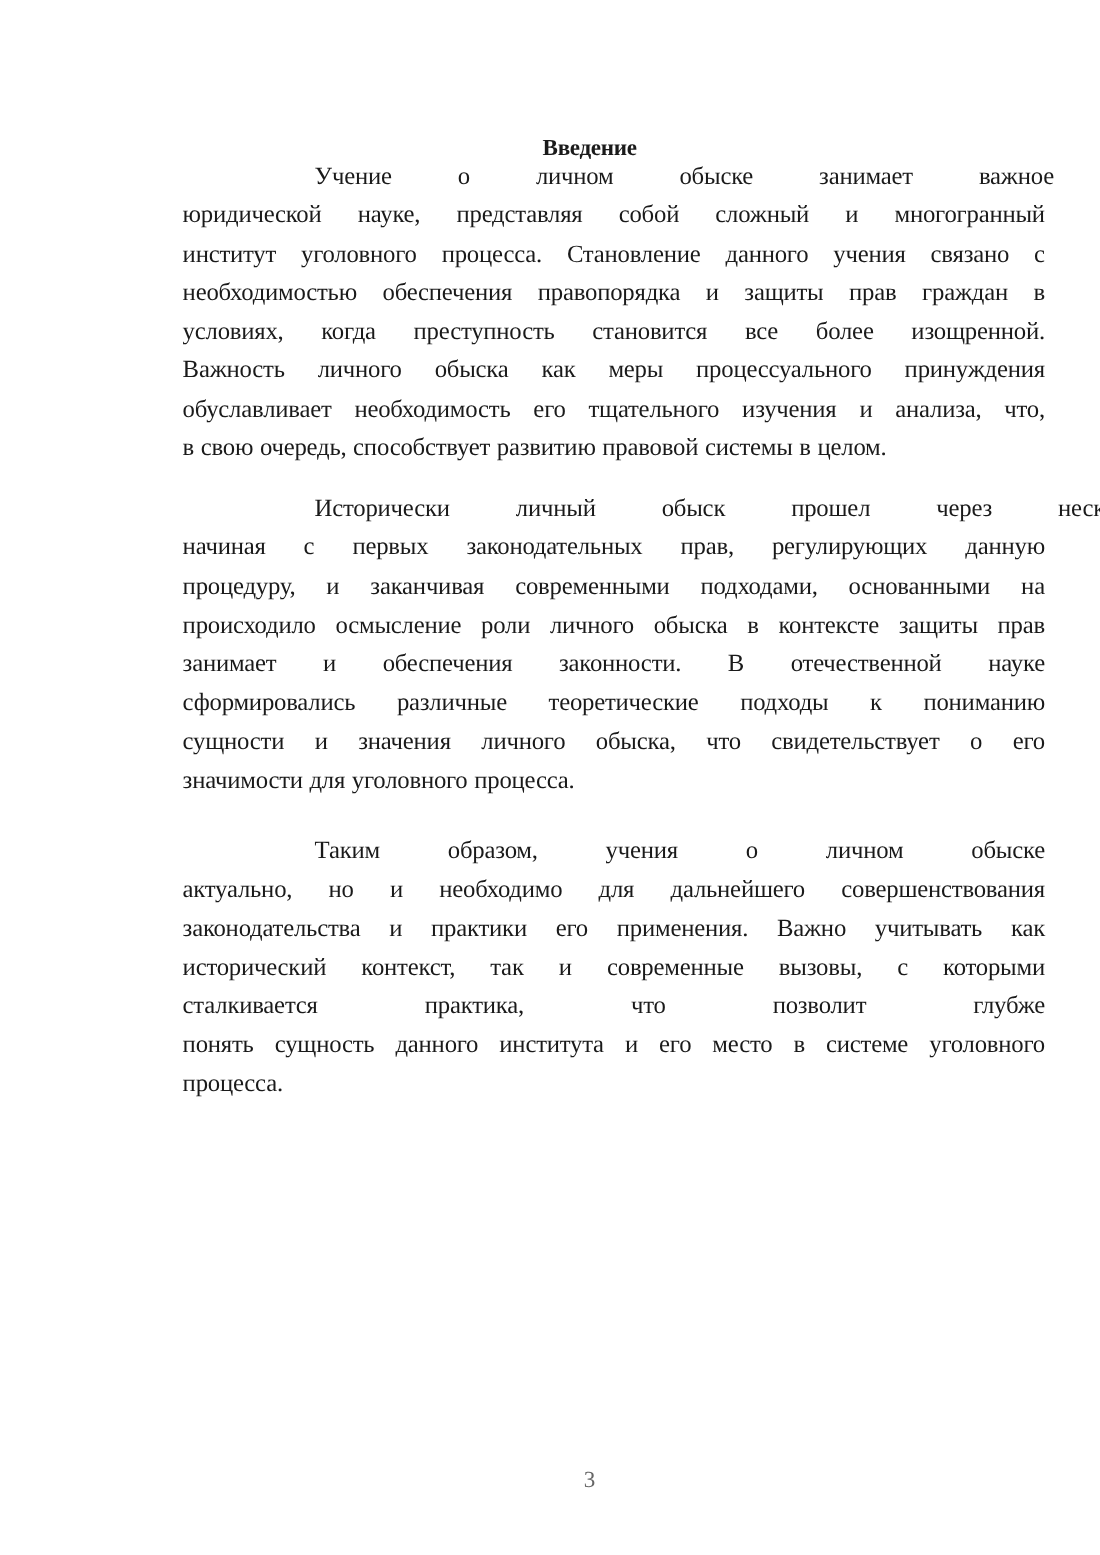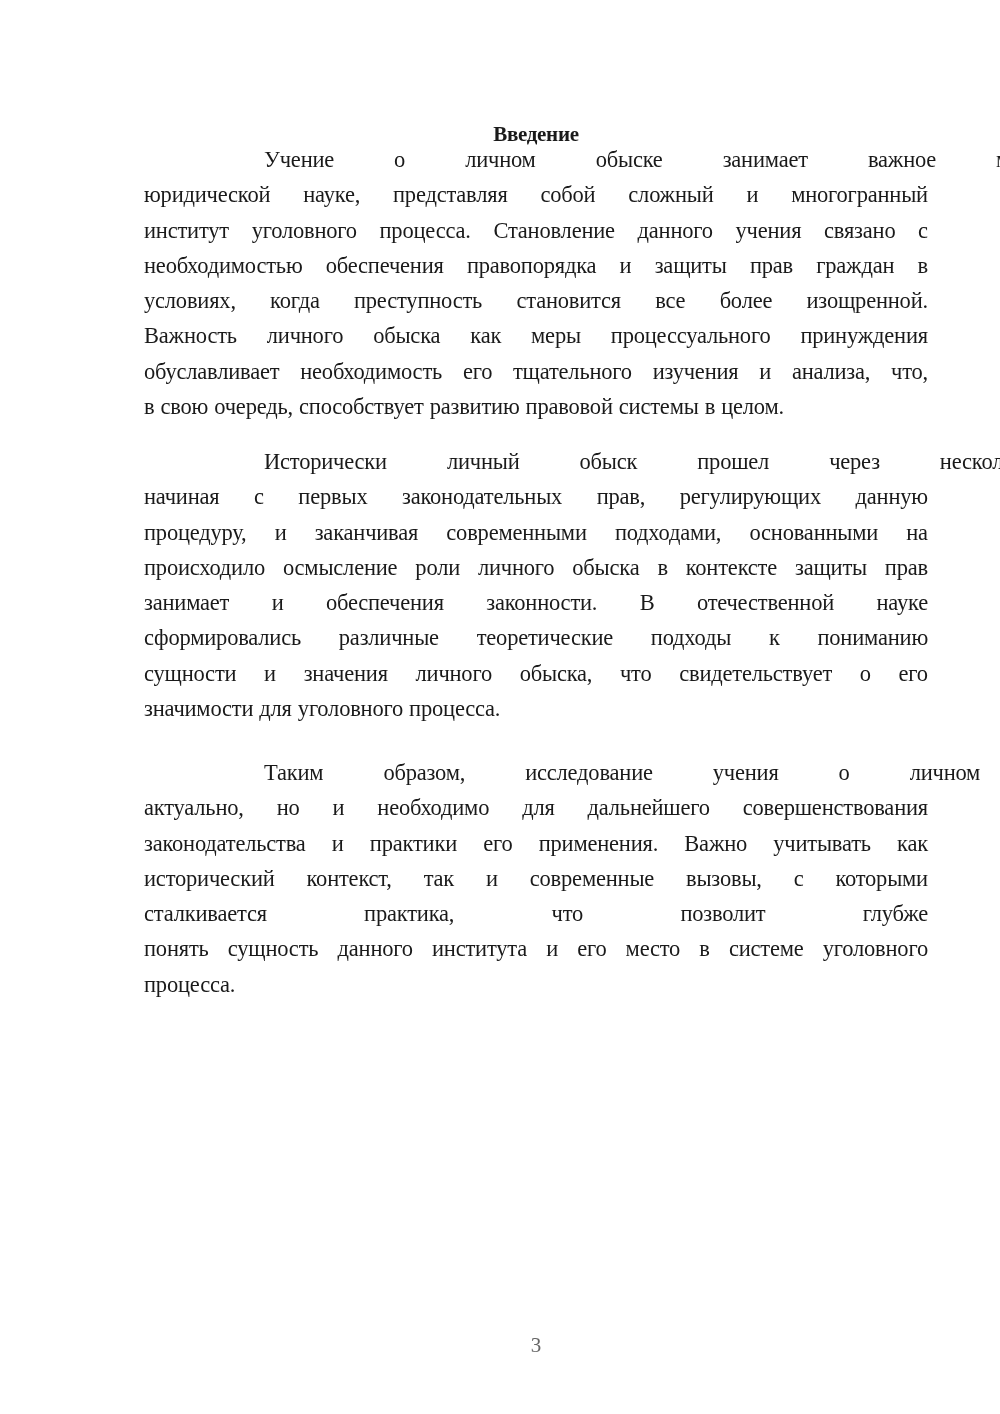--- a/index.html
+++ b/index.html
@@ -56,20 +56,21 @@
     text-indent: 60px;
   }
   .line.last {
     text-align-last: left;
   }
   
   .line > span.words {
     display: flex;
     justify-content: space-between;
     width: 100%;
+    margin-left: 22px;
   }
   .line.first > span.words {
     padding-left: 60px;
     box-sizing: border-box;
   }
   .line.last > span.words {
     justify-content: flex-start;
     gap: 0.27em;
   }
   .page-number {
@@ -275,21 +276,20 @@
           <span>процесса.</span>
         </span>
       </div>
   </div>
 
   <div class="body-text" style="top:755px;">
     <div class="line first">
         <span class="words">
           <span>Таким</span>
           <span>образом,</span>
-          <span>исследование</span>
           <span>учения</span>
           <span>о</span>
           <span>личном</span>
           <span>обыске</span>
         </span>
       </div>
     <div class="line">
         <span class="words">
           <span>актуально,</span>
           <span>но</span>

